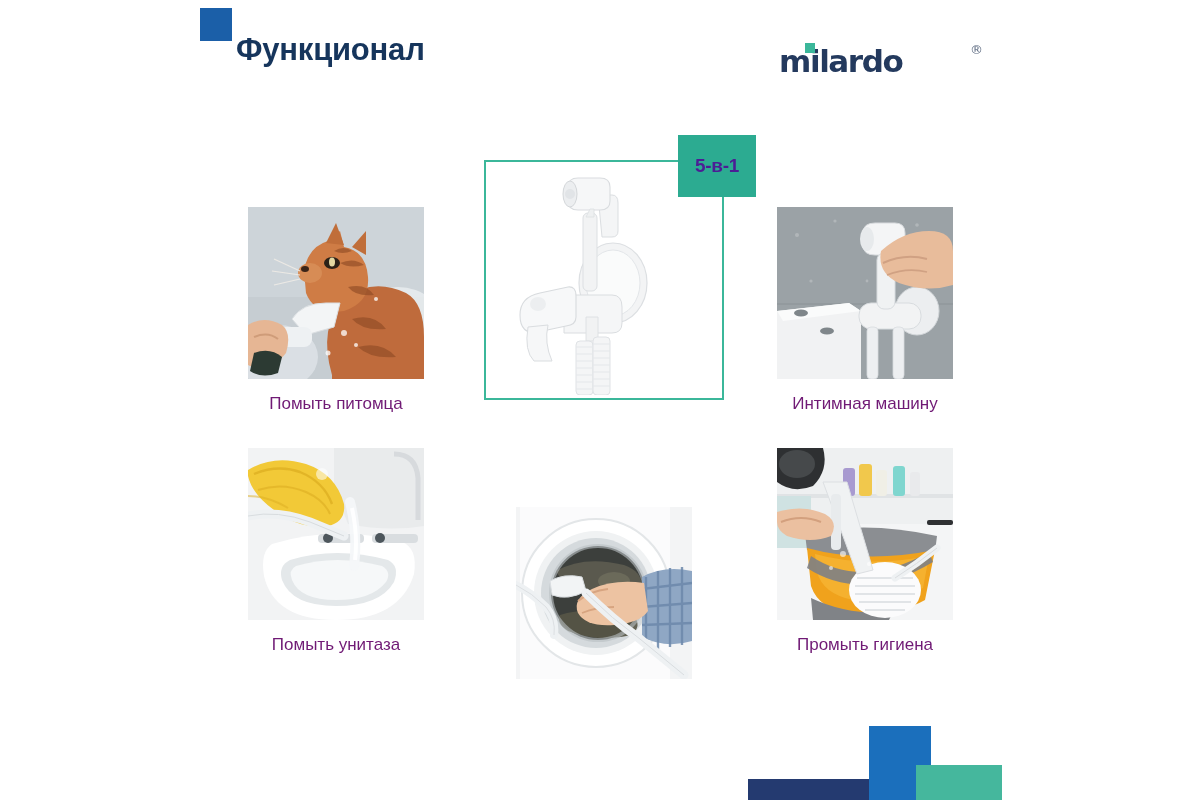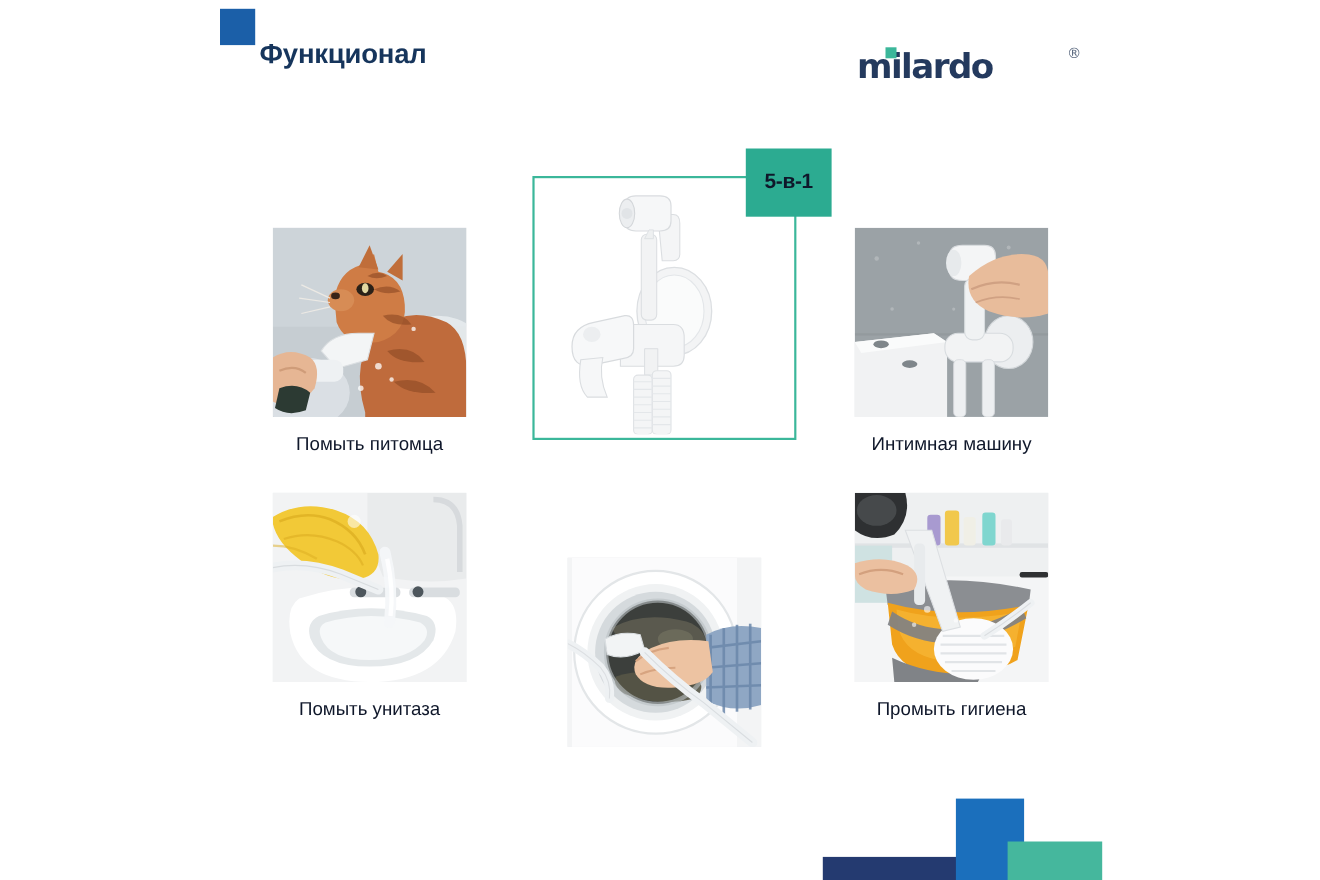--- a/index.html
+++ b/index.html
@@ -28,21 +28,21 @@
     width: 32px;
     height: 33px;
     background: #1b5fa8;
   }
 
   .title {
     position: absolute;
     left: 236px;
     top: 33px;
     width: 430px;
-    font-size: 25px;
+    font-size: 31px;
     line-height: 33px;
     font-weight: bold;
     color: #16355c;
     letter-spacing: -0.2px;
   }
   .title-line { display: block; white-space: nowrap; }
 
   .brand {
     position: absolute;
     left: 779px;
@@ -80,21 +80,21 @@
   .photo {
     position: relative;
     overflow: hidden;
     background: #e6e9ec;
   }
   .caption {
     margin-top: 13px;
     text-align: center;
     font-size: 17px;
     line-height: 23px;
-    color: #0f172a;
+    color: #701a75;
     white-space: nowrap;
   }
   .caption.wrap { white-space: normal; }
 
   
   #card-pet        { left: 248px; top: 207px; width: 176px; }
   #card-pet .photo { width: 176px; height: 172px; }
 
   #card-intimate        { left: 777px; top: 207px; width: 176px; }
   #card-intimate .photo { width: 176px; height: 172px; }
@@ -132,21 +132,21 @@
     left: 678px;
     top: 135px;
     width: 78px;
     height: 62px;
     background: #2cab91;
     display: flex;
     align-items: center;
     justify-content: center;
     font-size: 19px;
     font-weight: bold;
-    color: #0f172a;
+    color: #4c1d95;
     letter-spacing: -0.3px;
   }
 
   
   .deco { position: absolute; }
   #deco-navy { left: 748px; top: 779px; width: 138px; height: 21px; background: #243a70; }
   #deco-blue { left: 869px; top: 726px; width: 62px;  height: 74px; background: #1b6fbc; }
   #deco-teal { left: 916px; top: 765px; width: 86px;  height: 35px; background: #45b79d; }
 
   

